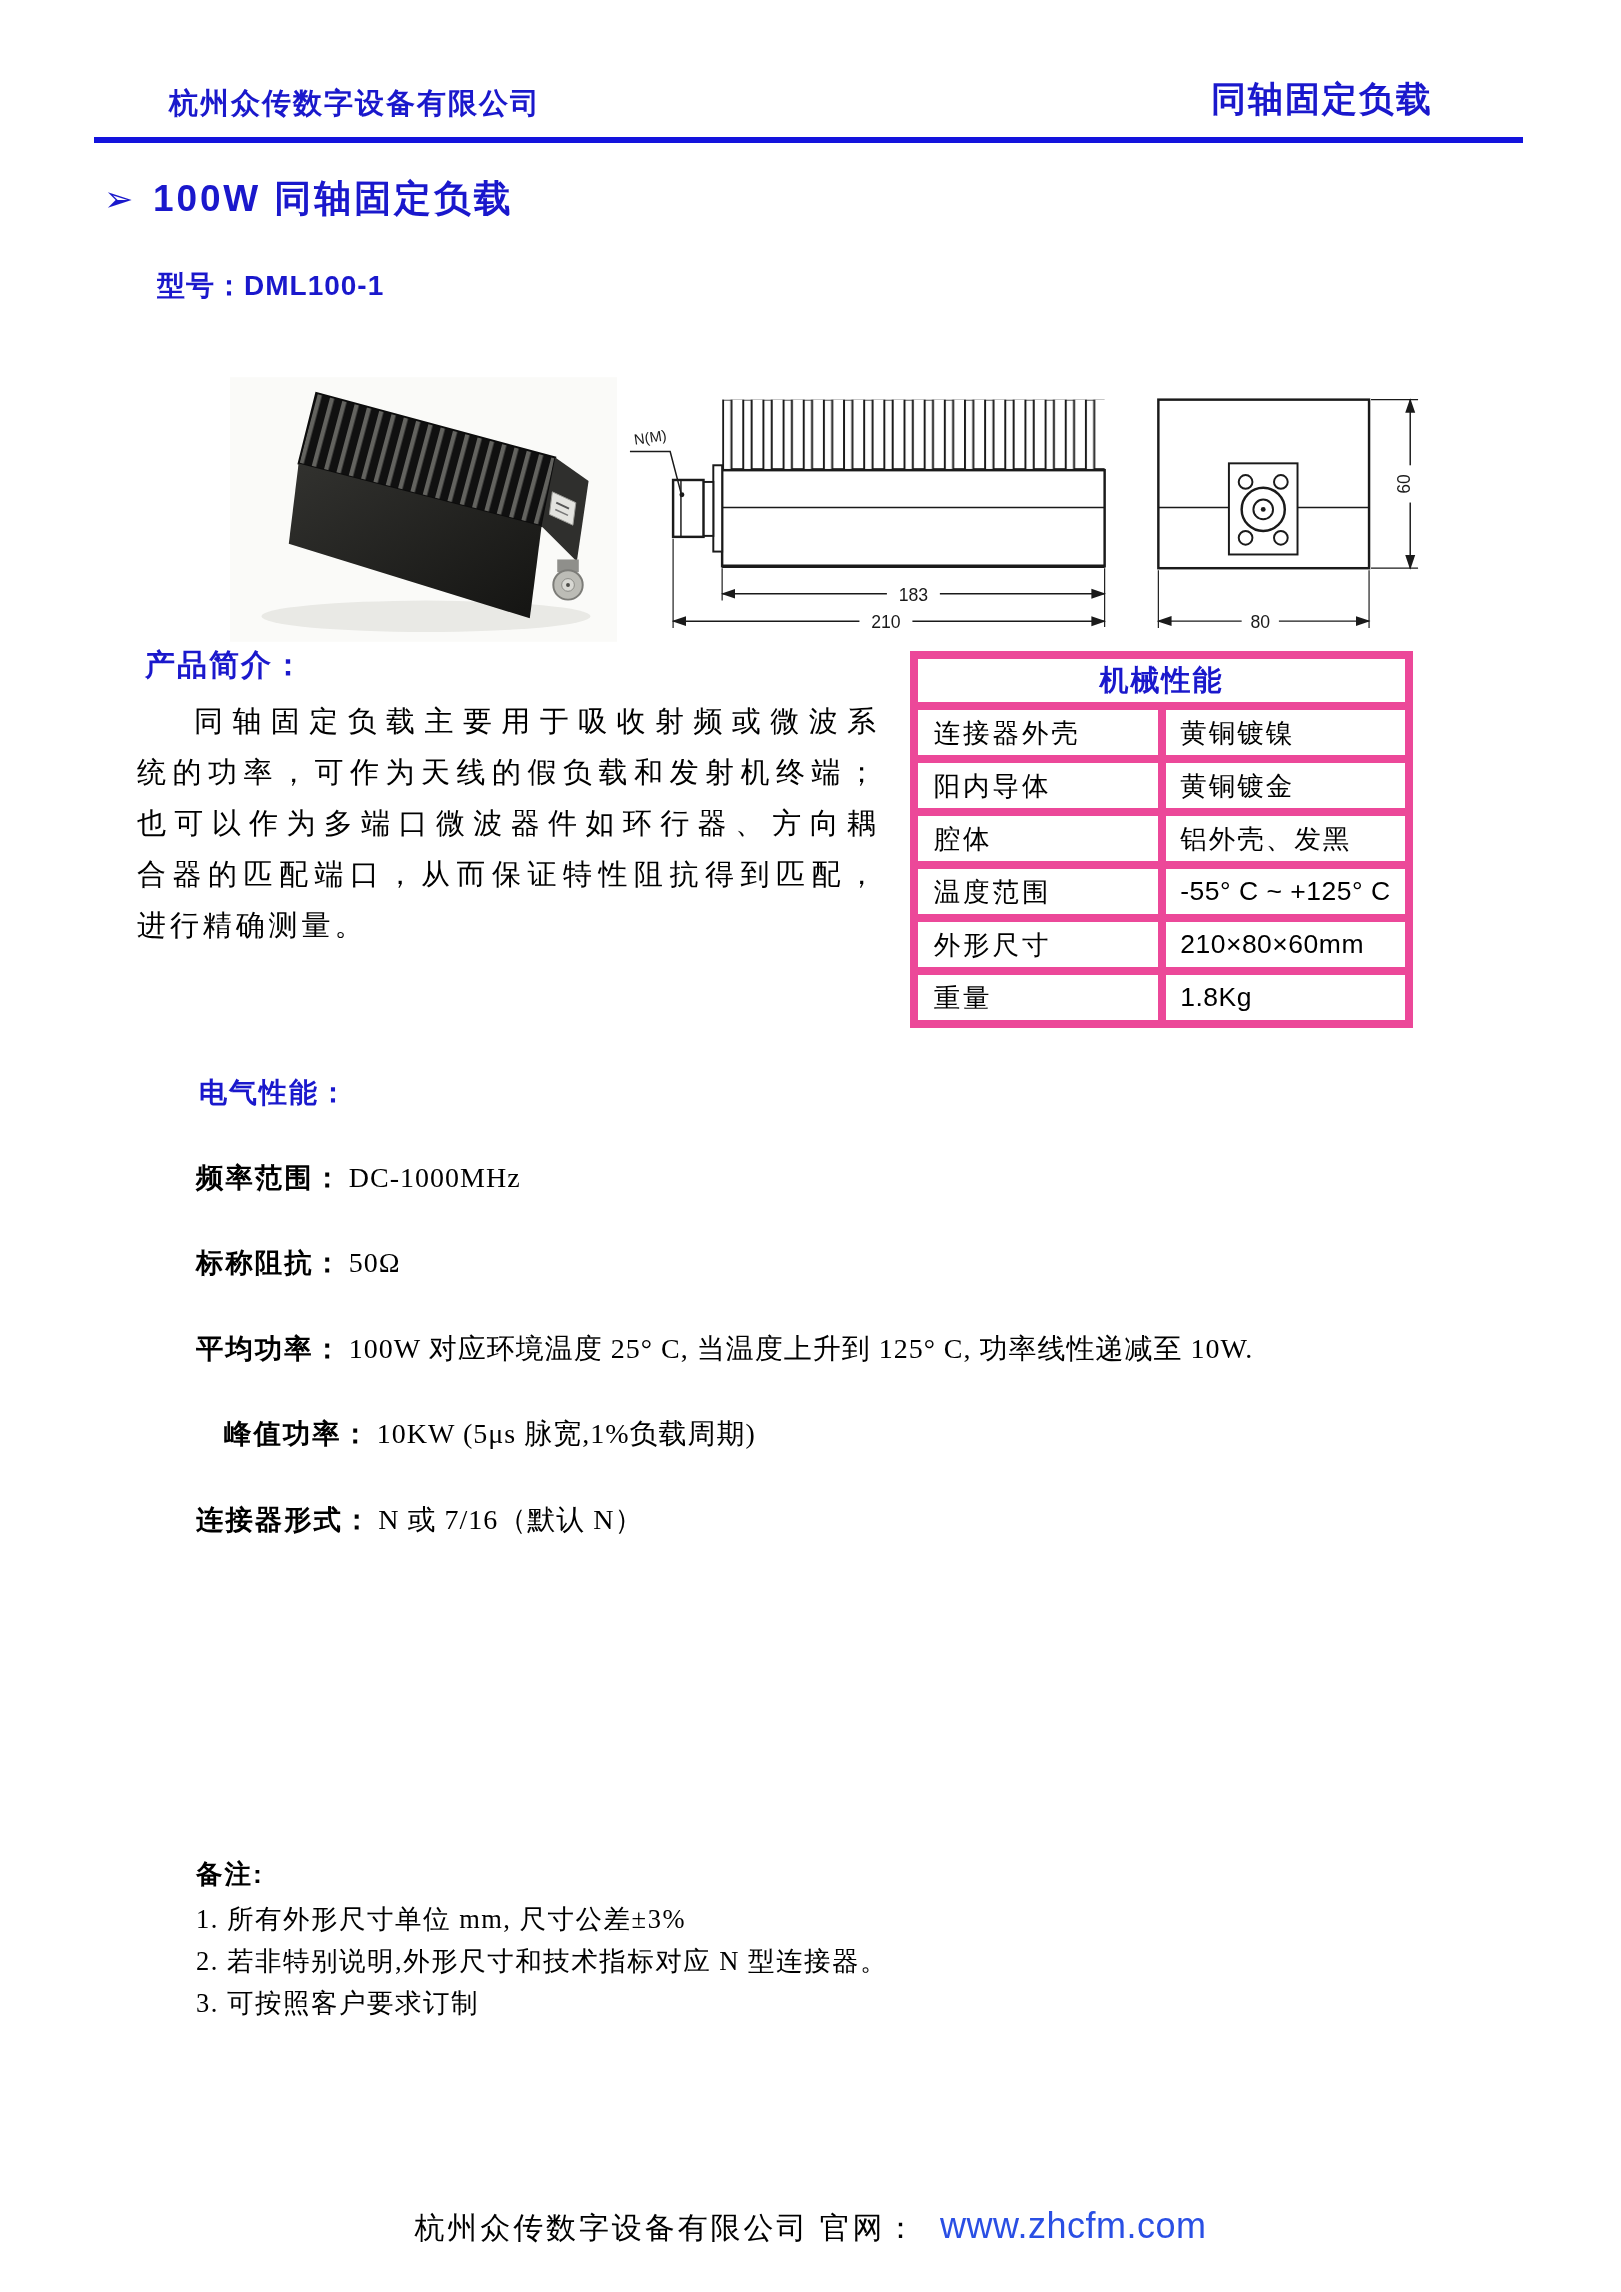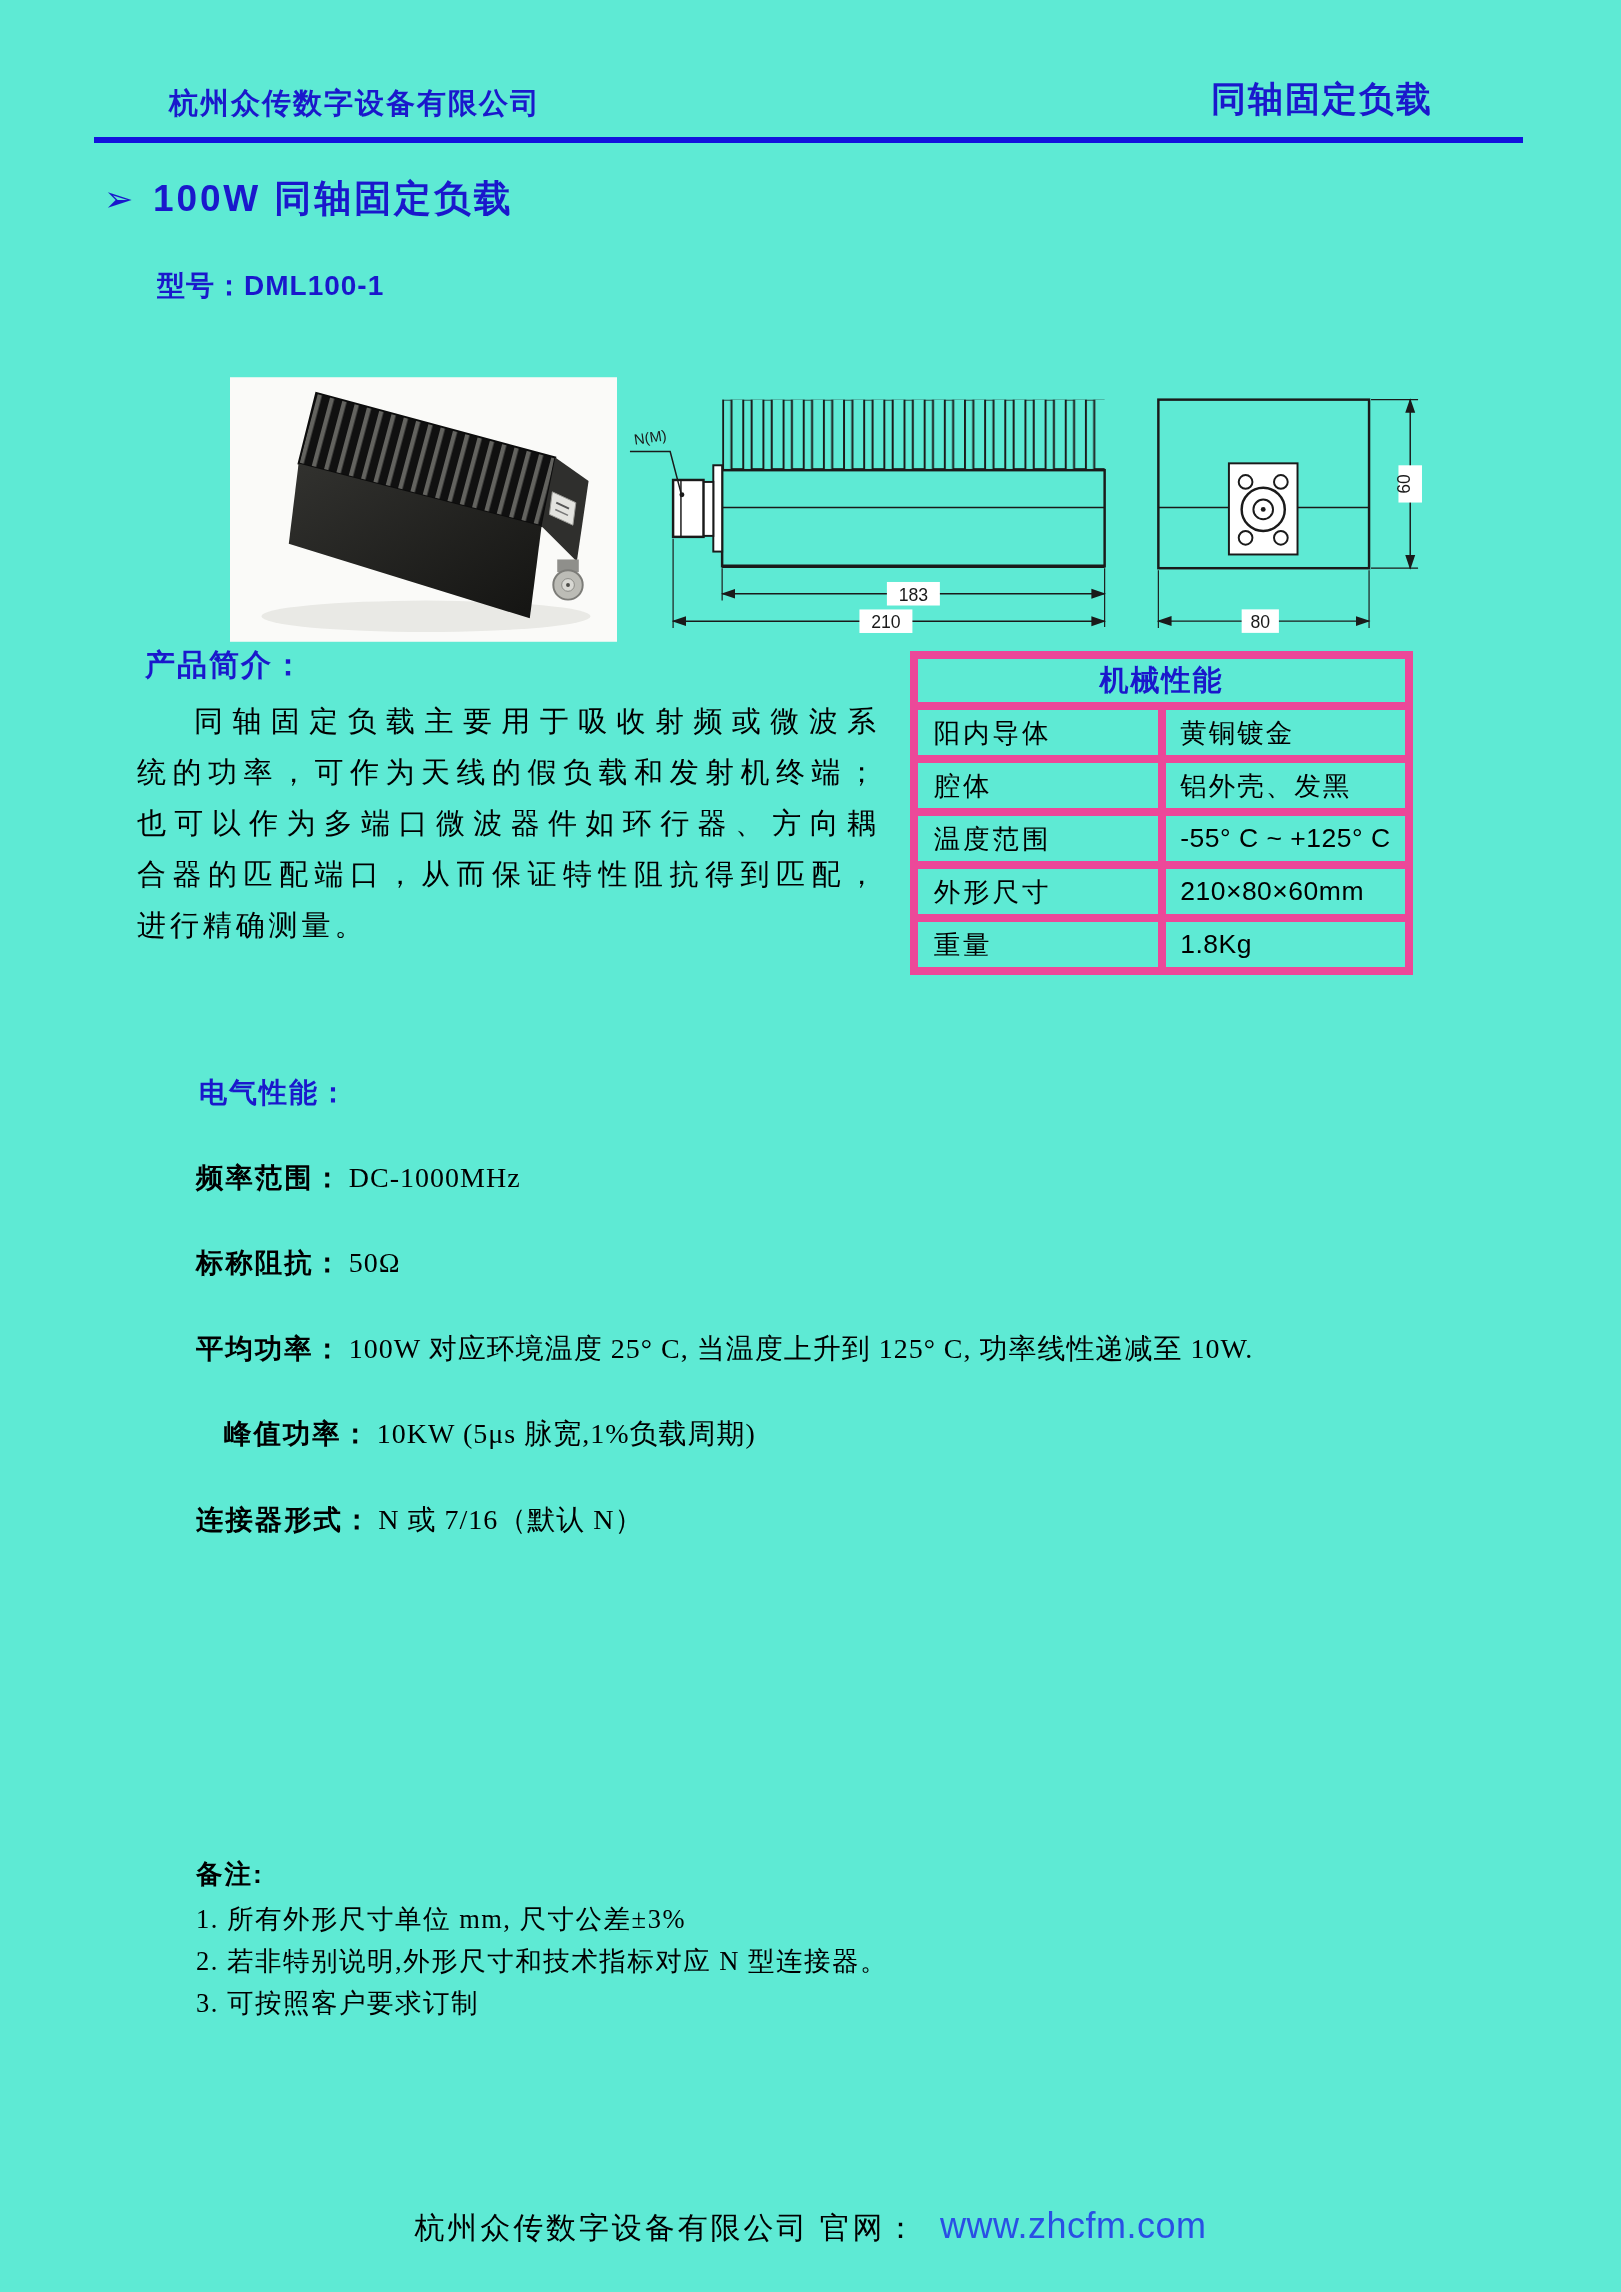--- a/index.html
+++ b/index.html
@@ -1,16 +1,16 @@
 <!DOCTYPE html>
 <html><head>
 <meta charset="utf-8">
 <style>
   html,body{margin:0;padding:0;background:#888;}
-  .page{position:relative;width:1621px;height:2293px;background:#5eead4;overflow:hidden;
+  .page{position:relative;width:1621px;height:2293px;background:#ffffff;overflow:hidden;
         font-family:"Liberation Sans","DejaVu Sans",sans-serif;}
   .serif{font-family:Liberation Serif, serif;}
   .abs{position:absolute;}
   .blue{color:#1a18cc;}
 
   .hdr-left{left:169px;top:84px;font-size:29px;font-weight:700;letter-spacing:2px;}
   .hdr-right{left:1211px;top:76px;font-size:35px;font-weight:700;letter-spacing:2px;}
   .hdr-rule{left:94px;top:137px;width:1429px;height:5.9px;background:#1313dd;}
 
   .title-row{left:104px;top:174px;display:flex;align-items:baseline;gap:19.6px;}
@@ -161,20 +161,24 @@
     <div>进行精确测量。</div>
   </div>
 
   <div class="abs mech">
     <table class="mech-t">
       <tbody>
         <tr>
           <td class="mh" colspan="2">机械性能</td>
         </tr>
         <tr>
+          <td class="ml">连接器外壳</td>
+          <td class="mv">黄铜镀镍</td>
+        </tr>
+        <tr>
           <td class="ml">阳内导体</td>
           <td class="mv">黄铜镀金</td>
         </tr>
         <tr>
           <td class="ml">腔体</td>
           <td class="mv">铝外壳、发黑</td>
         </tr>
         <tr>
           <td class="ml">温度范围</td>
           <td class="mv sansv">-55° C ~ +125° C</td>

